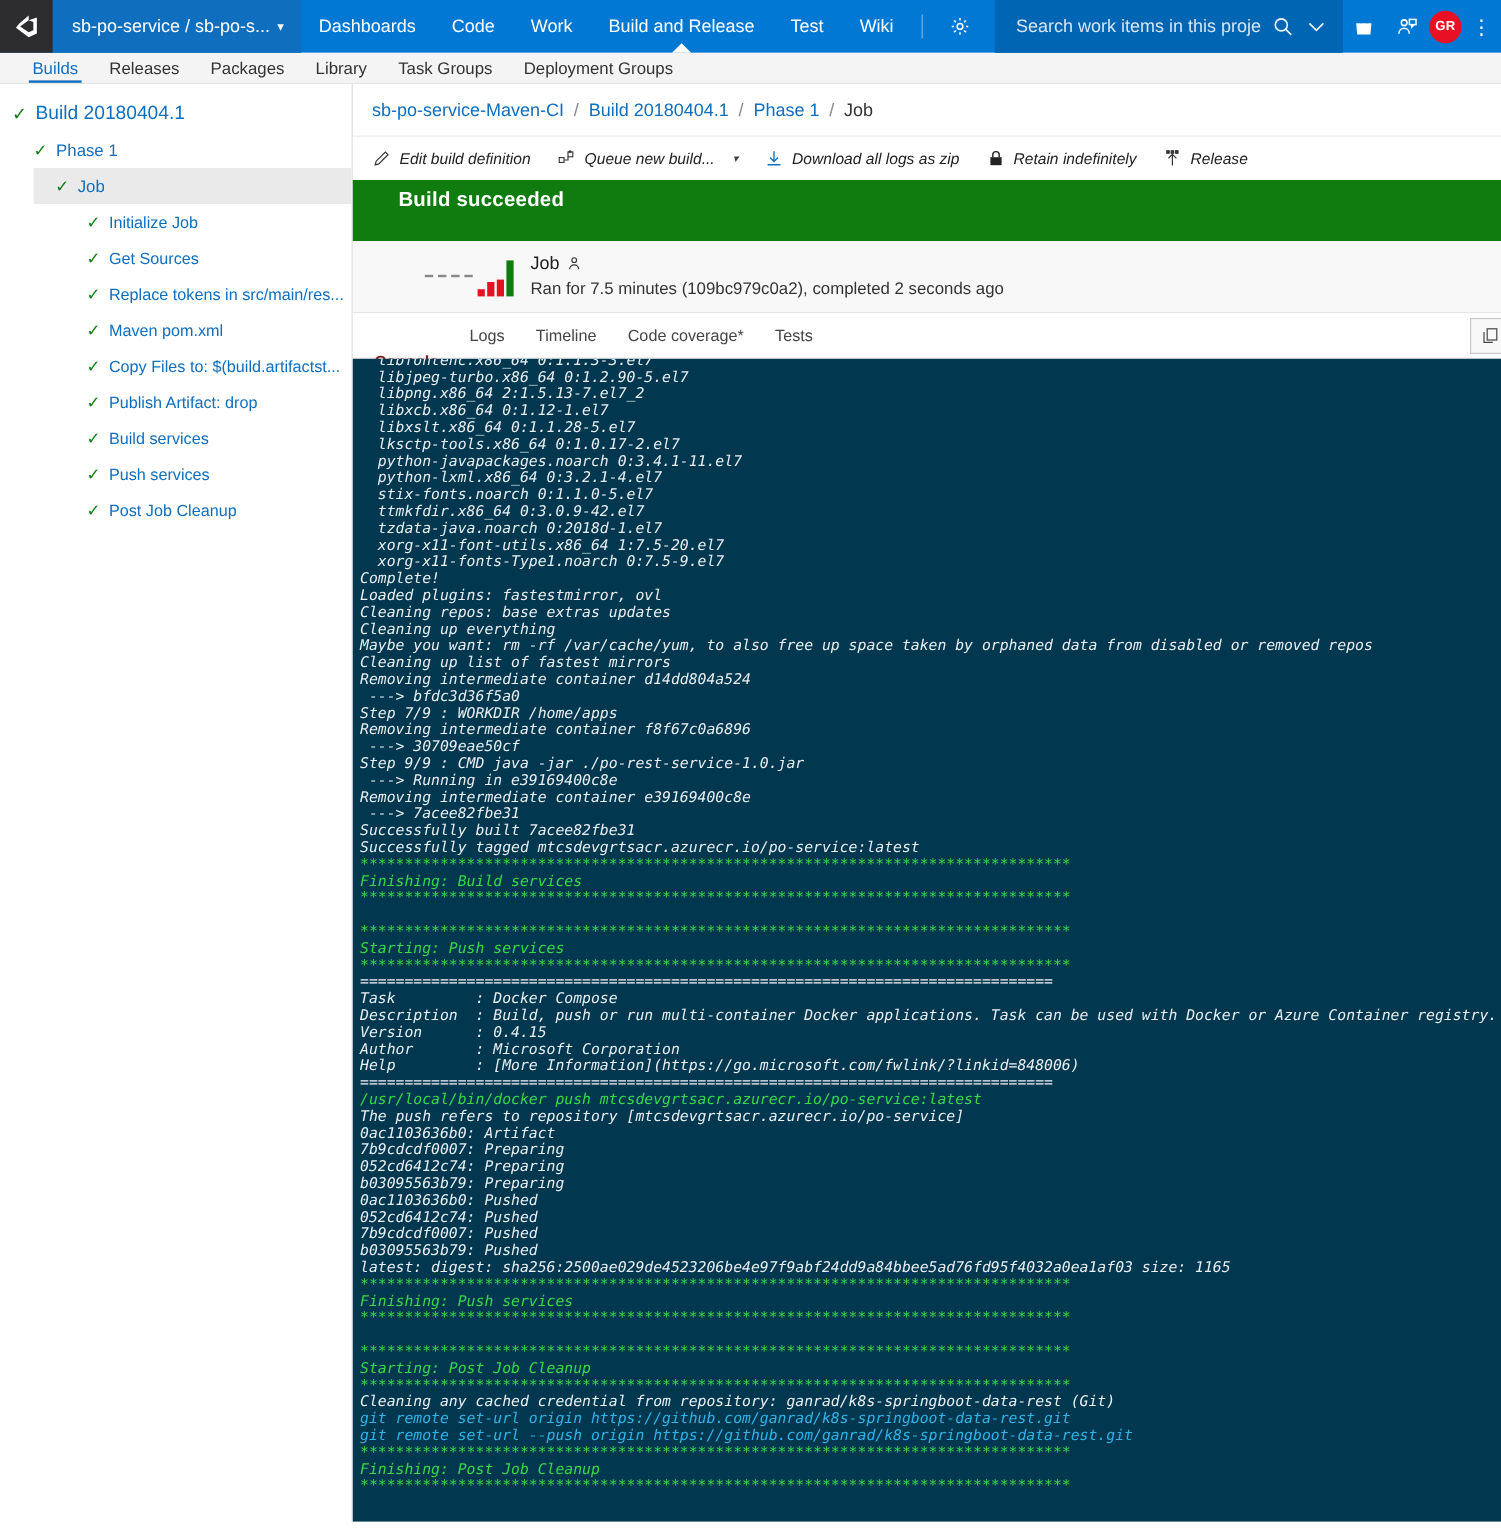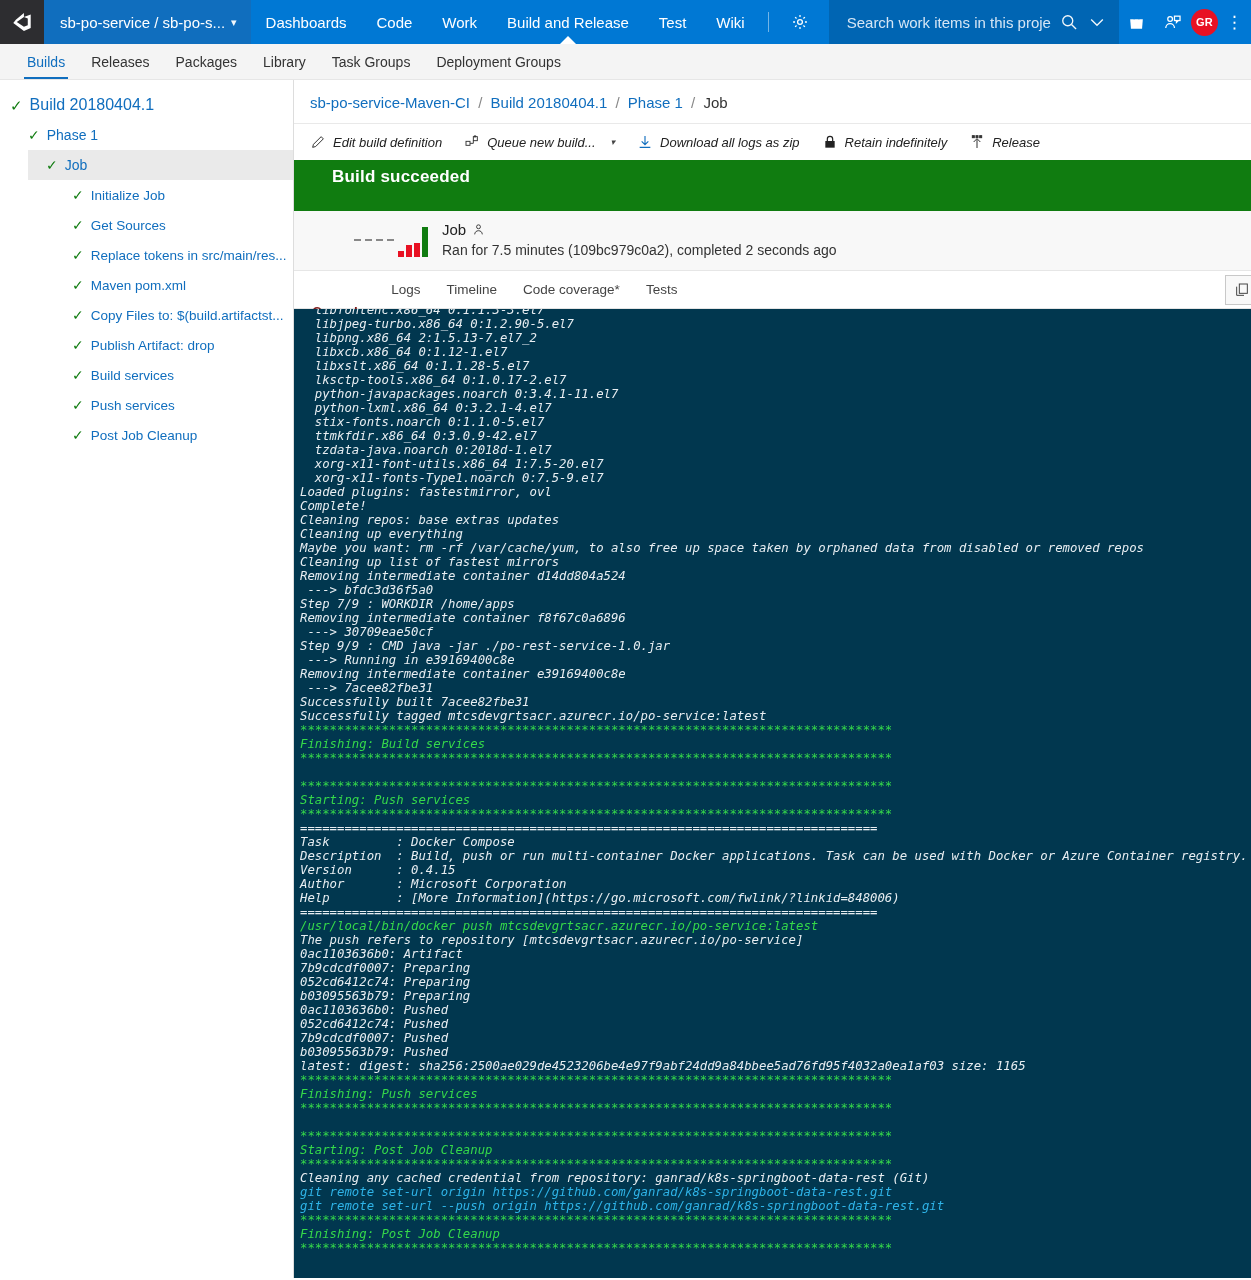--- a/index.html
+++ b/index.html
@@ -46,21 +46,21 @@
   .topright .tico svg { width: 19px; height: 19px; }
   .avatar {
     width: 27px; height: 27px; border-radius: 50%; background: #e81123; color: #fff;
     font-size: 11px; display: flex; align-items: center; justify-content: center;
     font-weight: 600; letter-spacing: .3px;
   }
   .dots { color:#fff; font-size:17px; padding: 0 4px 0 6px; }
 
   
   .subnav {
-    height: 36px; background: #f4f4f4; display: flex; align-items: stretch;
+    height: 26px; background: #f4f4f4; display: flex; align-items: stretch;
     padding-left: 14px; border-bottom: 1px solid #e6e6e6;
   }
   .subnav a {
     display: flex; align-items: center; padding: 0 13px; font-size: 14px;
     color: #333; text-decoration: none; position: relative; white-space: nowrap;
   }
   .subnav a.active { color: #106ebe; }
   .subnav a.active::after {
     content:""; position:absolute; left:10px; right:10px; bottom:0; height:2px; background:#106ebe;
   }
@@ -377,22 +377,22 @@
         <div class="ln w">  libxcb.x86_64 0:1.12-1.el7</div>
         <div class="ln w">  libxslt.x86_64 0:1.1.28-5.el7</div>
         <div class="ln w">  lksctp-tools.x86_64 0:1.0.17-2.el7</div>
         <div class="ln w">  python-javapackages.noarch 0:3.4.1-11.el7</div>
         <div class="ln w">  python-lxml.x86_64 0:3.2.1-4.el7</div>
         <div class="ln w">  stix-fonts.noarch 0:1.1.0-5.el7</div>
         <div class="ln w">  ttmkfdir.x86_64 0:3.0.9-42.el7</div>
         <div class="ln w">  tzdata-java.noarch 0:2018d-1.el7</div>
         <div class="ln w">  xorg-x11-font-utils.x86_64 1:7.5-20.el7</div>
         <div class="ln w">  xorg-x11-fonts-Type1.noarch 0:7.5-9.el7</div>
+        <div class="ln w">Complete!</div>
         <div class="ln w">Loaded plugins: fastestmirror, ovl</div>
-        <div class="ln w">Complete!</div>
         <div class="ln w">Cleaning repos: base extras updates</div>
         <div class="ln w">Cleaning up everything</div>
         <div class="ln w">Maybe you want: rm -rf /var/cache/yum, to also free up space taken by orphaned data from disabled or removed repos</div>
         <div class="ln w">Cleaning up list of fastest mirrors</div>
         <div class="ln w">Removing intermediate container d14dd804a524</div>
         <div class="ln w"> ---&gt; bfdc3d36f5a0</div>
         <div class="ln w">Step 7/9 : WORKDIR /home/apps</div>
         <div class="ln w">Removing intermediate container f8f67c0a6896</div>
         <div class="ln w"> ---&gt; 30709eae50cf</div>
         <div class="ln w">Step 9/9 : CMD java -jar ./po-rest-service-1.0.jar</div>

